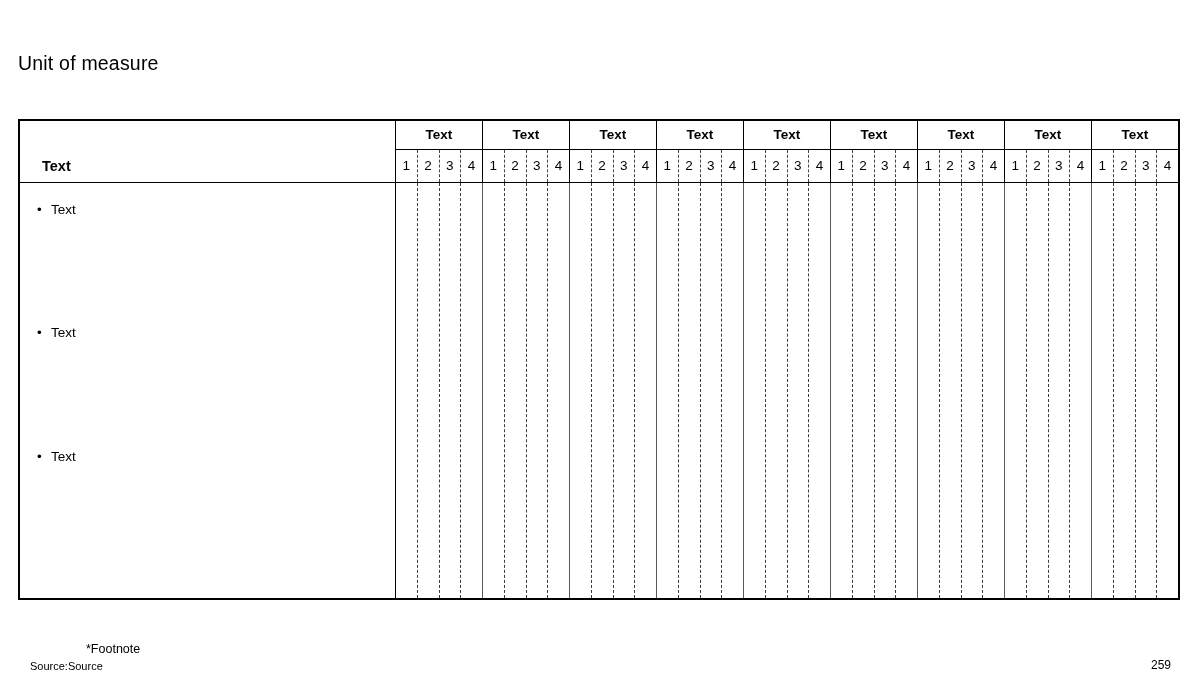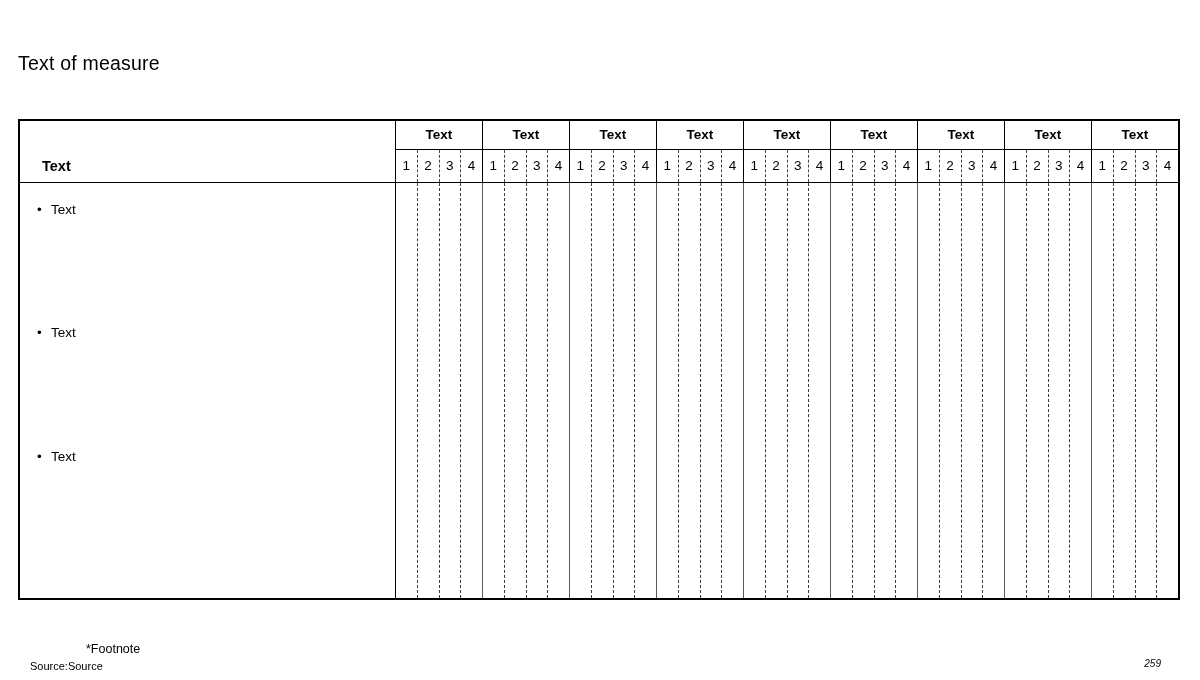--- a/index.html
+++ b/index.html
@@ -196,32 +196,31 @@
   #source-line {
     position: absolute;
     left: 30px;
     top: 661px;
     font-size: 11px;
     line-height: 1;
     white-space: nowrap;
   }
   #page-number {
     position: absolute;
-    right: 39px;
+    right: 29px;
     top: 659px;
-    font-size: 10px;
-    line-height: 1;
-    white-space: nowrap;
-    font-style: italic;
+    font-size: 12px;
+    line-height: 1;
+    white-space: nowrap;
   }
 </style>
 </head>
 <body>
 
-<div id="slide-title">Text of measure</div>
+<div id="slide-title">Unit of measure</div>
 
 <div id="data-table">
 
   <div class="header-band">
 
     <div class="row-label-head">
       <span class="row-label-head-text">Text</span>
     </div>
 
     <div class="period-head">

